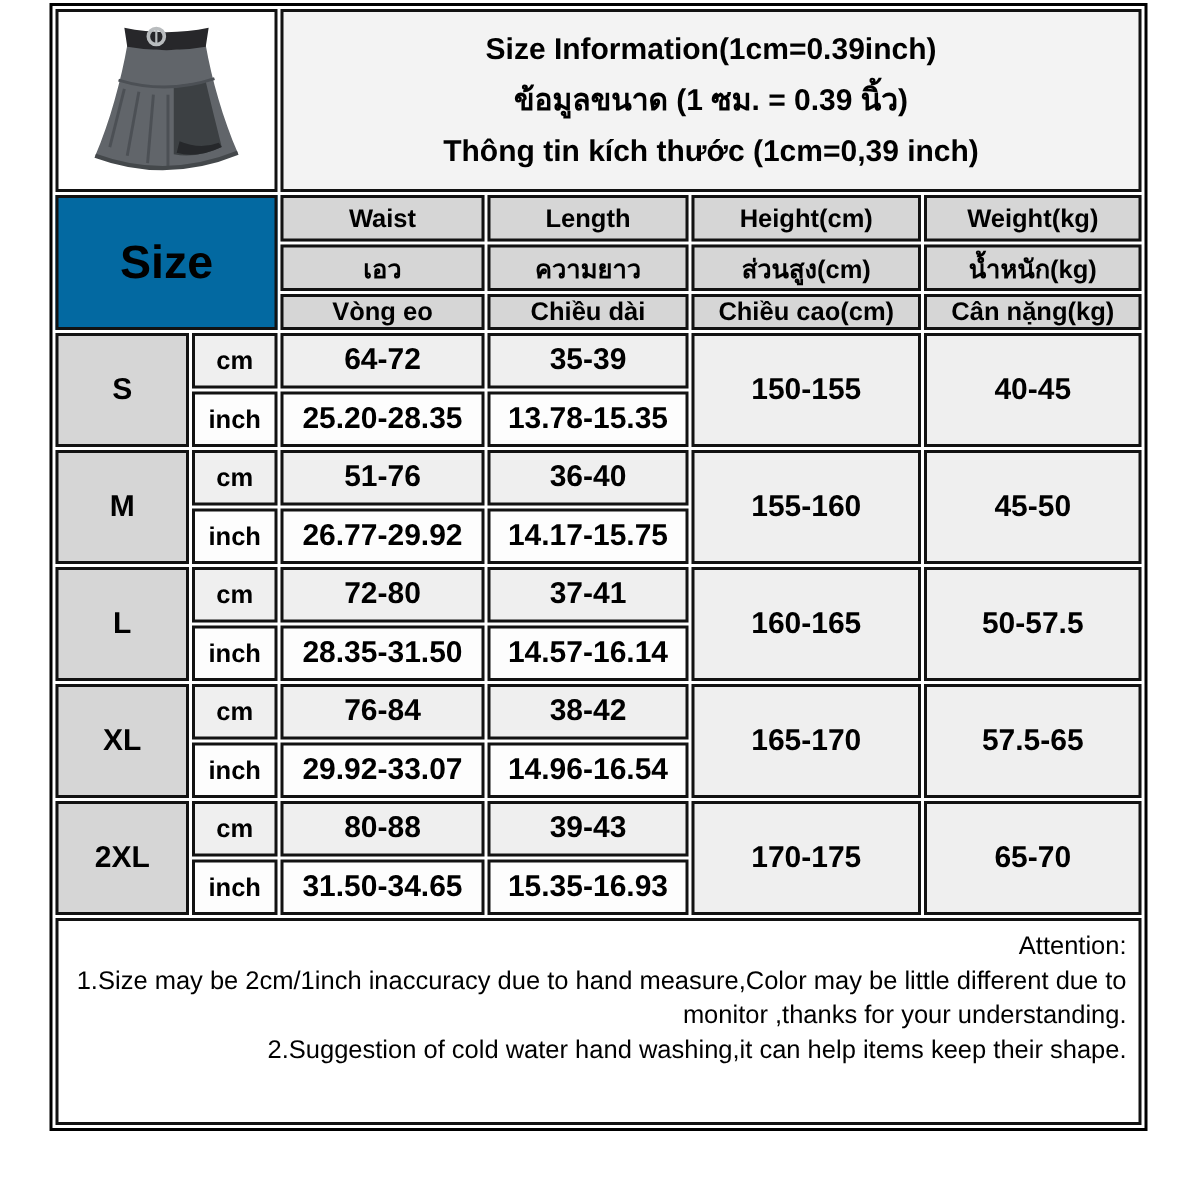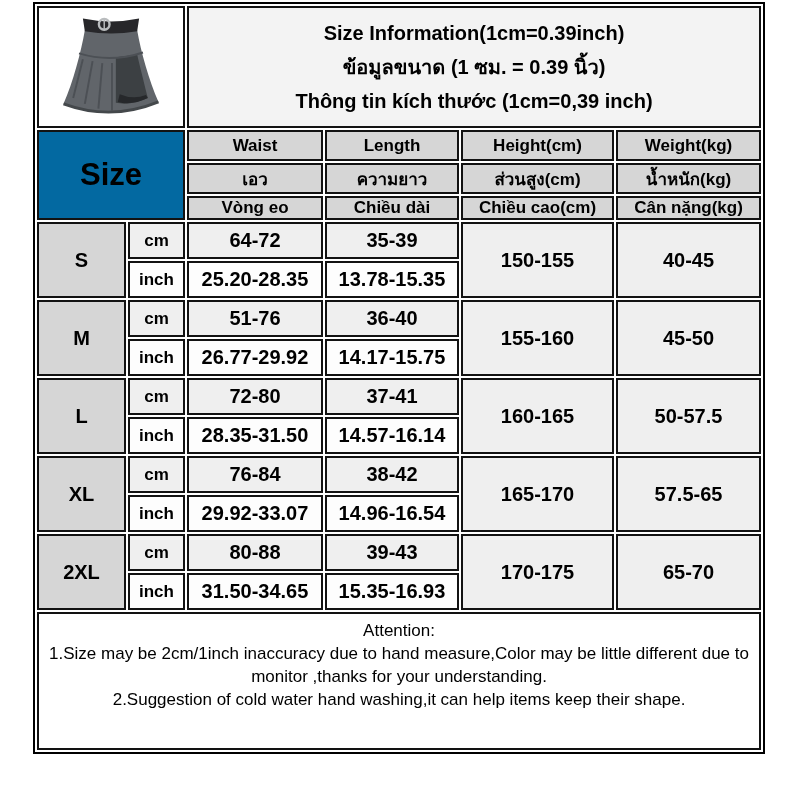--- a/index.html
+++ b/index.html
@@ -19,21 +19,21 @@
   .img-cell   { background:#ffffff; }
   .title-cell { background:#f3f3f3; font-weight:bold; font-size:20px; line-height:34px; }
   .size-head  { background:#0369a1; font-size:31px; font-weight:bold; }
   .hcell      { background:#d6d6d6; font-size:17px; font-weight:bold; }
   .sizelab    { background:#d6d6d6; font-size:20px; font-weight:bold; }
   .unit       { font-size:17px; font-weight:bold; }
   .num        { font-size:20px; font-weight:bold; }
   .light      { background:#efefef;margin-left:48px; }
   .white      { background:#fdfdfd; }
   .attn {
-    background:#ffffff; text-align:center; vertical-align:top;
+    background:#ffffff; text-align:right; vertical-align:top;
     padding:5px 8px; font-size:17px; font-weight:normal; line-height:23px;
   }
   .corner-marker {
     position:absolute; left:180px; top:2px; width:0; height:0;
     border-top:9px solid #0a930a; border-left:9px solid transparent;
   }
   .skirt-wrap { display:flex; align-items:center; justify-content:center; height:100%; }
 </style>
 </head>
 <body>

